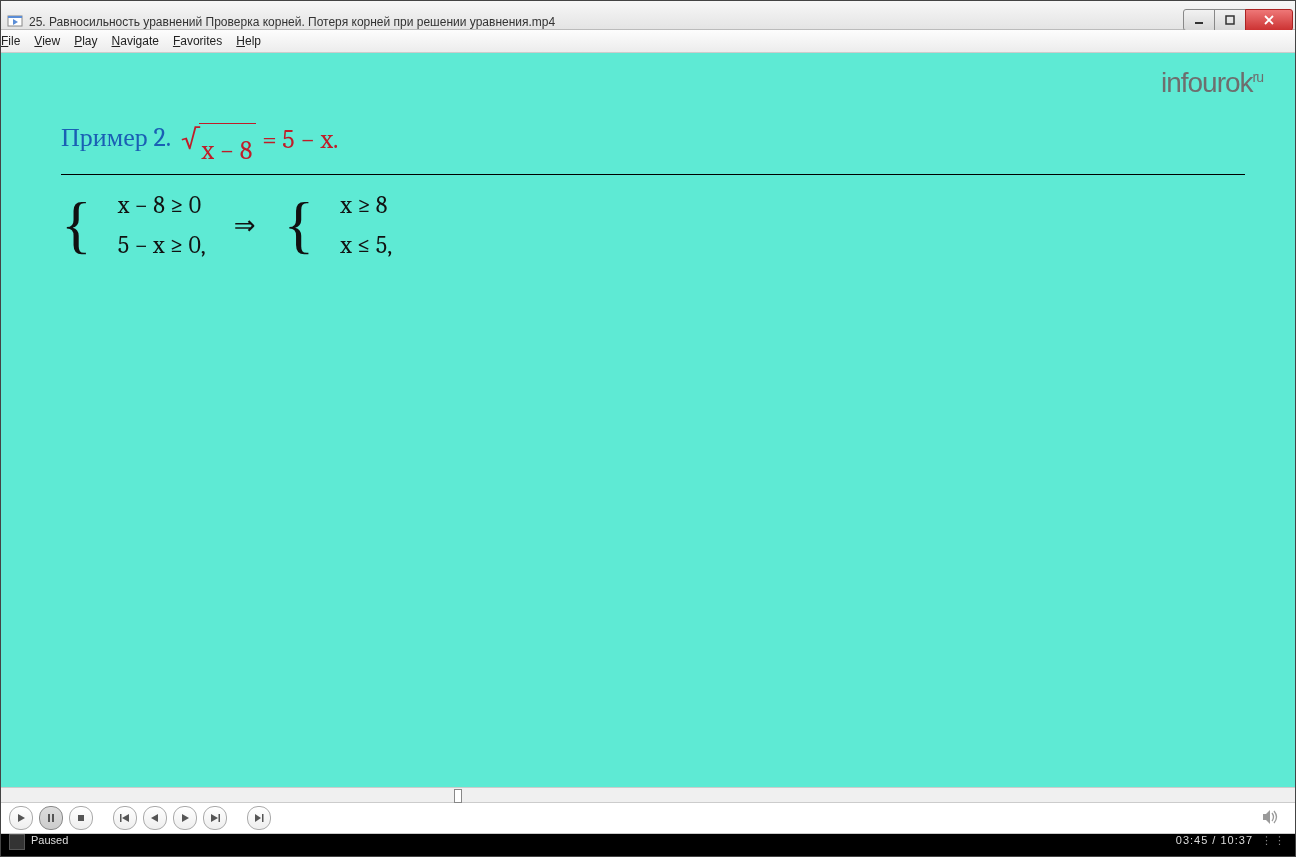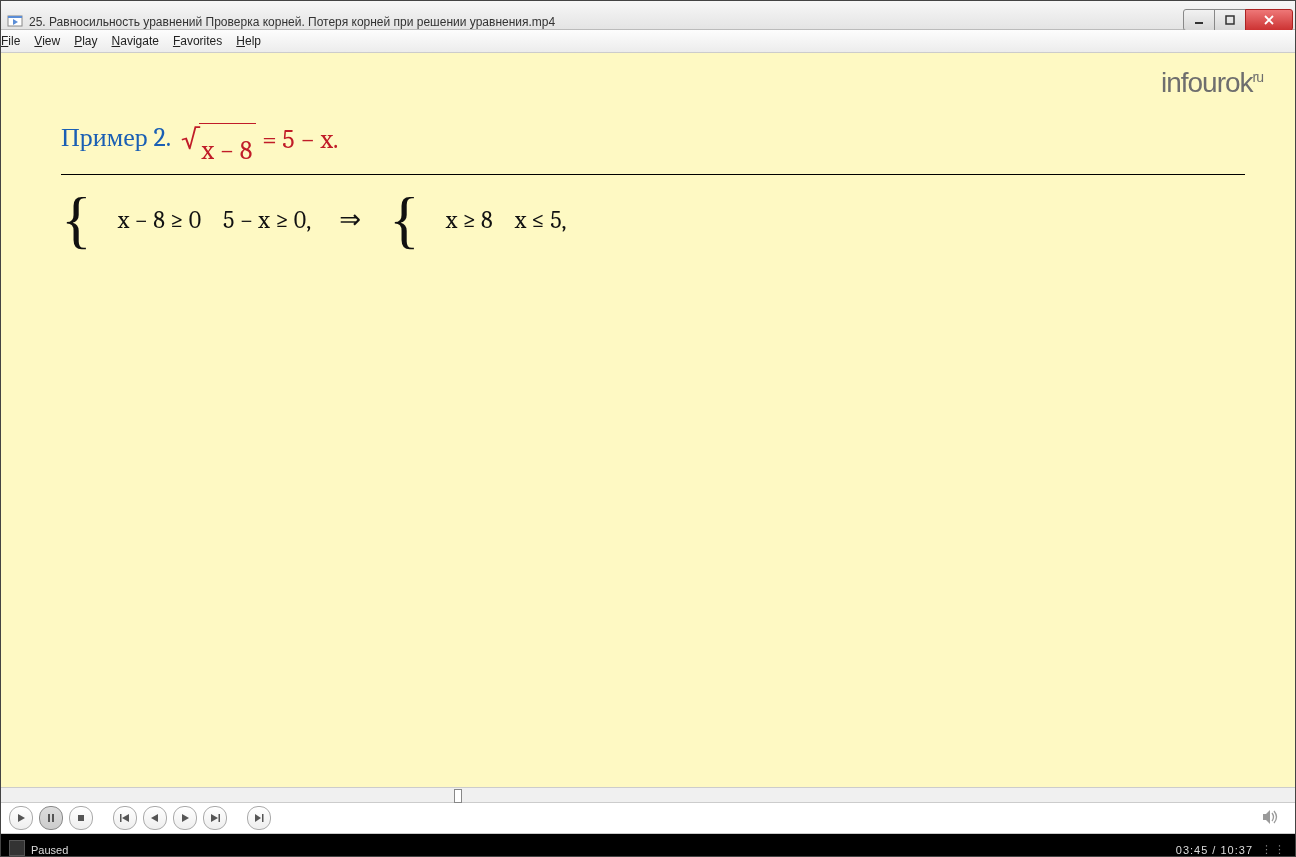--- a/index.html
+++ b/index.html
@@ -7,44 +7,44 @@
 .titlebar{height:28px;background:linear-gradient(#f7f7f7,#e4e4e4);display:flex;align-items:flex-end;padding:0 0 0 6px;border-bottom:1px solid #bbb}
 .titlebar .app-icon{width:16px;height:16px;margin-right:6px;display:inline-flex;align-items:center;justify-content:center}
 .titlebar .title{flex:1;color:#333;font-size:12px;white-space:nowrap;overflow:hidden;text-overflow:ellipsis}
 .win-btns{display:flex;height:20px;margin-right:2px}
 .win-btn{width:30px;height:20px;border:1px solid #888;margin-left:-1px;display:flex;align-items:center;justify-content:center;background:linear-gradient(#f2f2f2,#d8d8d8);font-size:10px;color:#333}
 .win-btn.min{border-top-left-radius:3px;border-bottom-left-radius:3px}
 .win-btn.close{background:linear-gradient(#e77,#c33);color:#fff;border-color:#a22;border-top-right-radius:3px;border-bottom-right-radius:3px;width:46px}
 .menubar{height:22px;background:linear-gradient(#fdfdfd,#ececec);display:flex;align-items:center;padding:0 0;border-bottom:1px solid #ccc;gap:14px}
 .menu-item{color:#222;cursor:default}
 .menu-item span.ul{text-decoration:underline}
-.content{flex:1;background:#fef9c3;position:relative;overflow:hidden}
+.content{flex:1;background:#5eead4;position:relative;overflow:hidden}
 .slide{position:absolute;inset:0;padding:20px 40px 20px 60px;font-family:Cambria,Georgia,serif}
 .logo{position:absolute;top:14px;right:32px;font-family:Verdana,sans-serif;font-size:28px;color:#6e6e6e;letter-spacing:-1px}
 .logo .ru{font-size:14px;vertical-align:super}
 .example-line{margin-top:50px;font-size:26px;color:#222;display:flex;align-items:flex-start;gap:10px;border-bottom:1.5px solid #000;padding-bottom:8px;margin-right:10px}
 .example-label{color:#1a5fb4}
 .eq-red{color:#c01c28;font-family:Cambria,serif}
 .sqrt-wrap{display:inline-flex;align-items:flex-start}
 .sqrt-sym{font-size:28px;color:#c01c28}
 .sqrt-body{border-top:1.8px solid #c01c28;padding:12px 4px 0 2px;color:#c01c28}
 .solution-label{color:#1a5fb4;font-size:24px;margin-top:20px}
 .systems{display:flex;align-items:center;gap:20px;margin-top:16px;font-size:24px;color:#111}
 .brace{font-size:64px;line-height:0.9;font-family:"Times New Roman",serif}
-.sys-col{display:flex;flex-direction:row;gap:22px;padding-left:6px}
+.sys-col{display:flex;flex-direction:column;gap:12px;padding-left:6px}
 .arrow{font-size:26px;margin:0 8px}
 .seekbar{height:14px;background:#f0f0f0;border-top:1px solid #ccc;border-bottom:1px solid #ccc;position:relative}
 .seekbar .progress{position:absolute;left:0;top:0;bottom:0;width:35%;background:transparent}
 .seekbar .thumb{position:absolute;left:35%;top:1px;width:6px;height:12px;background:#fff;border:1px solid #888}
 .controls{height:30px;background:#fff;display:flex;align-items:center;padding:0 8px;gap:6px;border-bottom:1px solid #ccc}
 .ctrl-btn{width:22px;height:22px;border:1px solid #aaa;border-radius:11px;display:flex;align-items:center;justify-content:center;background:linear-gradient(#fff,#eee);font-size:10px;color:#555}
 .ctrl-btn.pressed{background:linear-gradient(#ddd,#ccc);border-color:#888}
 .spacer{flex:1}
 .vol-icon{color:#888;font-size:14px;margin-right:6px}
-.statusbar{height:22px;background:#000;color:#ddd;display:flex;align-items:flex-end;padding:0 8px;font-size:11px}
+.statusbar{height:22px;background:#000;color:#ddd;display:flex;align-items:flex-start;padding:0 8px;font-size:11px}
 .statusbar .st-icon{width:14px;height:14px;margin-right:6px;display:inline-block;background:#333;border:1px solid #555}
 .statusbar .time{margin-left:auto;font-family:Liberation Sans, sans-serif;letter-spacing:1px}
 .statusbar .tail{margin-left:8px;color:#888;letter-spacing:2px}
 </style>
 </head>
 <body>
 
 <div class="window">
 
   <div class="titlebar">

